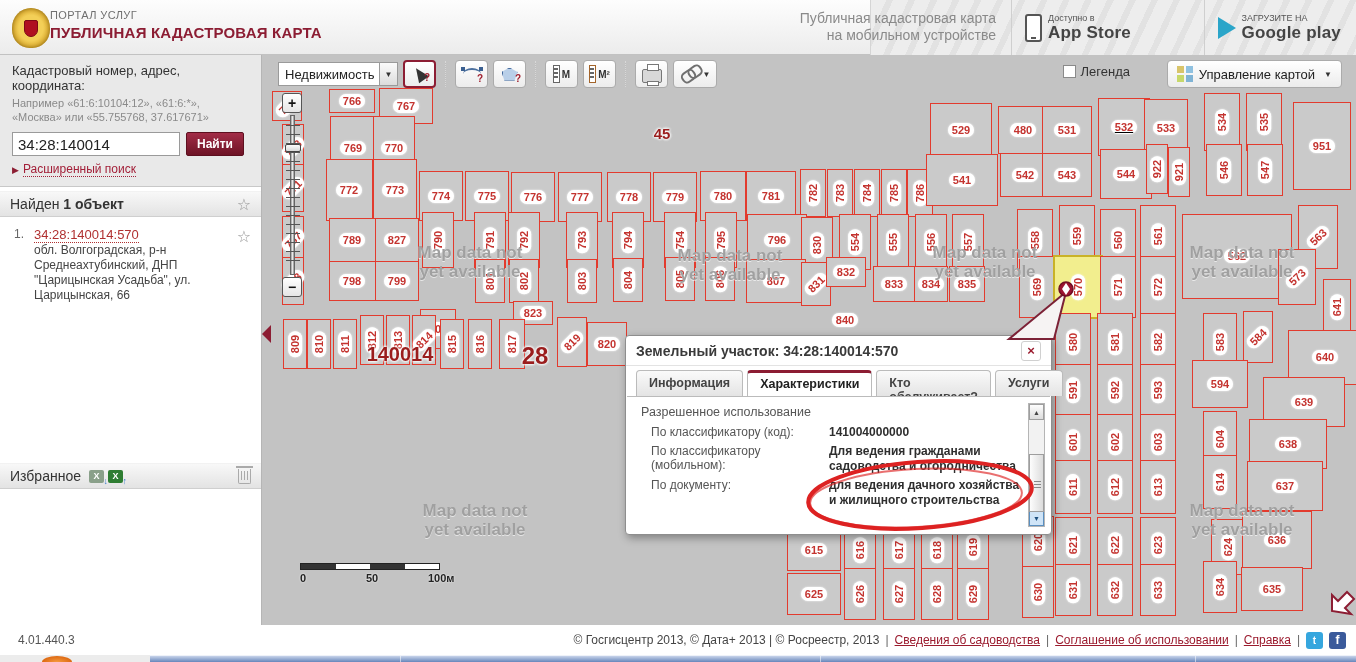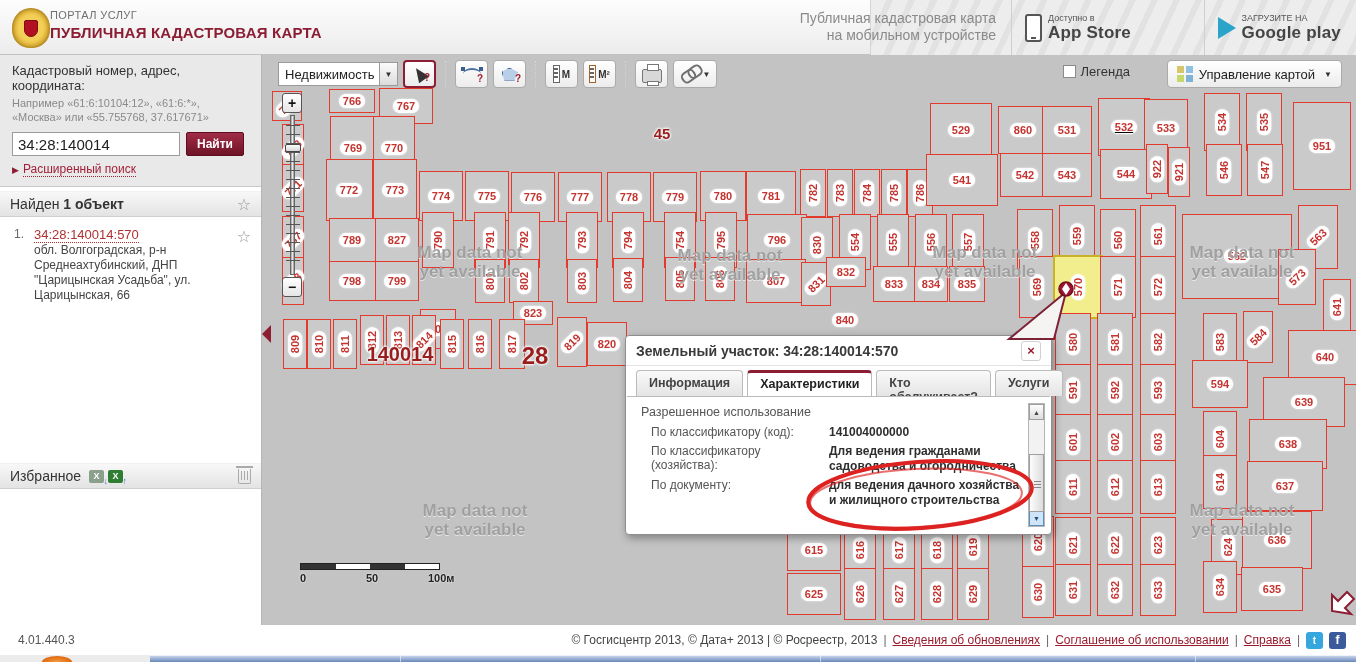--- a/index.html
+++ b/index.html
@@ -453,21 +453,21 @@
         <div class="parcel" style="left: 295px; top: 262px; width: 30px; height: 50px;">
           <span class="plabel rot45">819</span>
         </div>
         <div class="parcel" style="left: 325px; top: 267px; width: 40px; height: 44px;">
           <span class="plabel">820</span>
         </div>
         <div class="parcel" style="left: 668px; top: 47.5px; width: 62px; height: 55px;">
           <span class="plabel">529</span>
         </div>
         <div class="parcel" style="left: 736px; top: 51px; width: 50px; height: 48px;">
-          <span class="plabel">860</span>
+          <span class="plabel">480</span>
         </div>
         <div class="parcel" style="left: 780px; top: 51px; width: 50px; height: 48px;">
           <span class="plabel">531</span>
         </div>
         <div class="parcel" style="left: 836px; top: 43px; width: 52px; height: 58px; text-decoration: underline;">
           <span class="plabel">532</span>
         </div>
         <div class="parcel" style="left: 882px; top: 44px; width: 44px; height: 58px;">
           <span class="plabel">533</span>
         </div>
@@ -822,21 +822,21 @@
           <div class="ptab">Услуги</div>
         </div>
       <div id="popup-content">
         <div id="popup-section">Разрешенное использование</div>
         <div id="popup-rows">
             <div class="prow">
               <div class="plab-t">По классификатору (код):</div>
               <div class="pval">141004000000</div>
             </div>
             <div class="prow">
-              <div class="plab-t">По классификатору (хозяйства):</div>
+              <div class="plab-t">По классификатору (мобильном):</div>
               <div class="pval">Для ведения гражданами садоводства и огородничества</div>
             </div>
             <div class="prow">
               <div class="plab-t">По документу:</div>
               <div class="pval">для ведения дачного хозяйства и жилищного строительства</div>
             </div>
           </div>
         <div id="popup-scroll">
           <div class="sc-btn">▲</div>
           <div id="sc-track">
@@ -856,21 +856,21 @@
       <path d="M1070 556 l0 -16 6 6 9 -9 7 7 -9 9 6 6 z" fill="#ffffff" stroke="#8c1d33" stroke-width="2"></path>
     </svg>
   </div>
 
   <div id="footer">
     <div id="footer-version">4.01.440.3</div>
     <div id="footer-right">
       <span>© Госгисцентр 2013, © Дата+ 2013 | © Росреестр, 2013</span>
       <span class="f-sep">|</span>
       <span id="footer-links-slot" style="display: inline-flex; gap: 6px; align-items: center;">
-          <a class="f-link">Сведения об обновлениях</a>
+          <a class="f-link">Сведения об садоводства</a>
           <span class="f-sep">|</span>
           <a class="f-link">Соглашение об использовании</a>
           <span class="f-sep">|</span>
           <a class="f-link">Справка</a>
           <span class="f-sep">|</span>
         </span>
       <span class="soc-ico tw">t</span>
       <span class="soc-ico fb">f</span>
     </div>
   </div>

